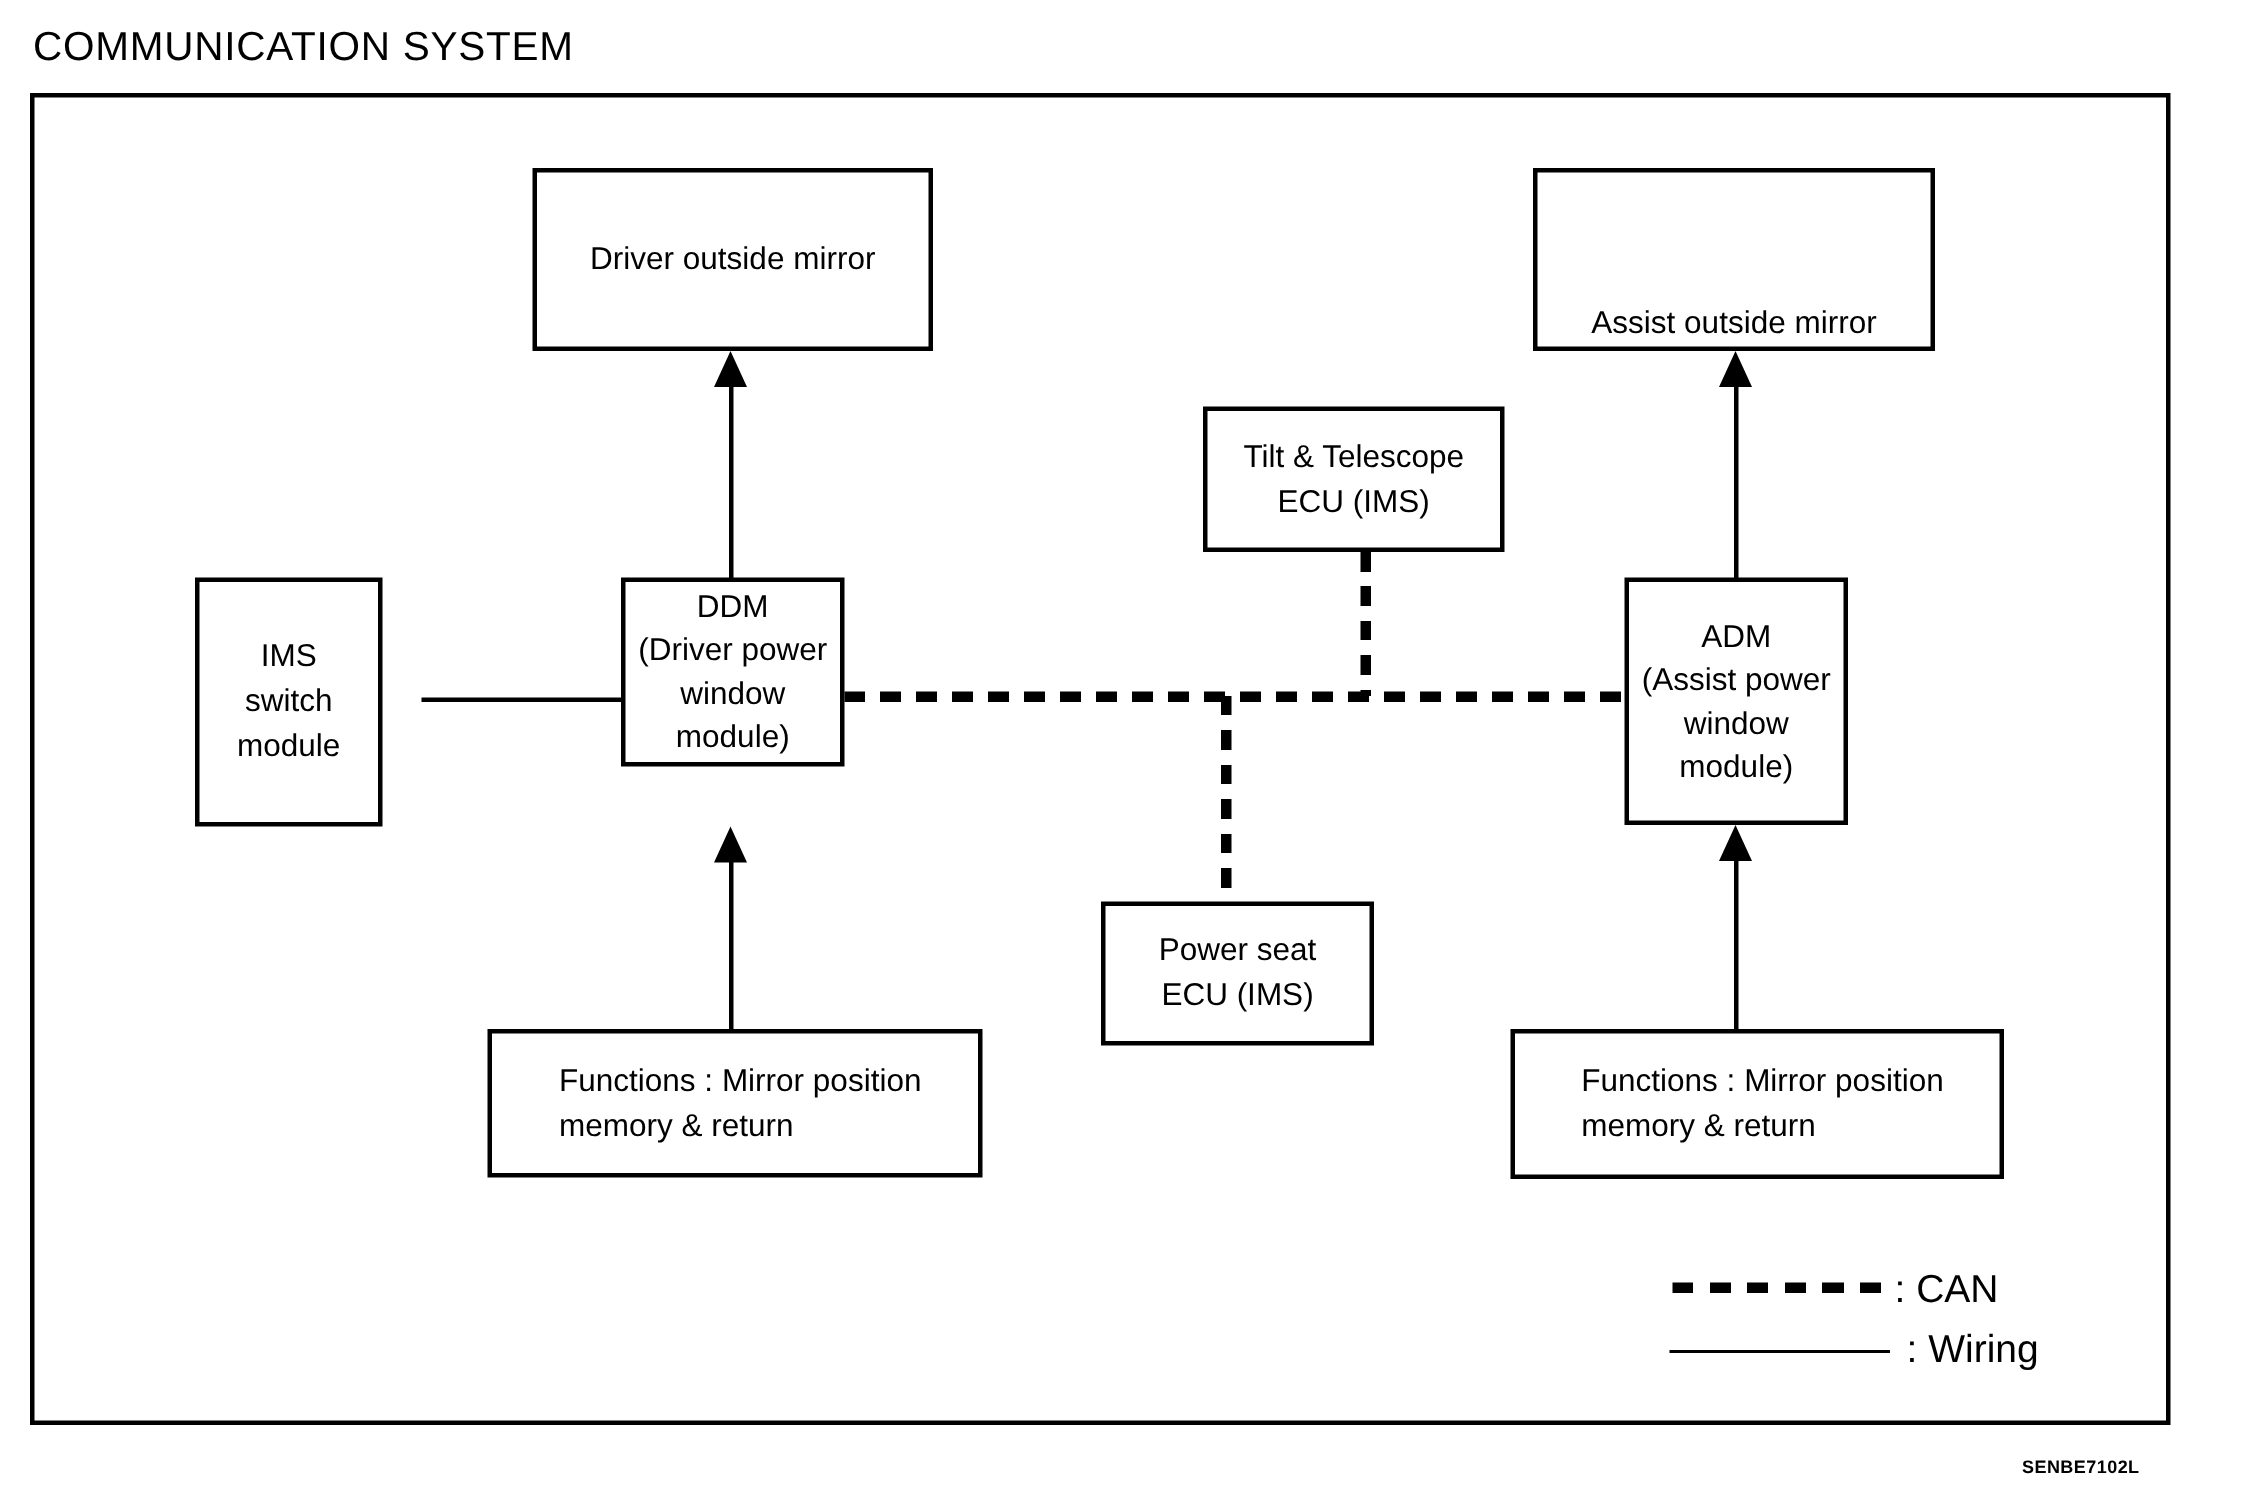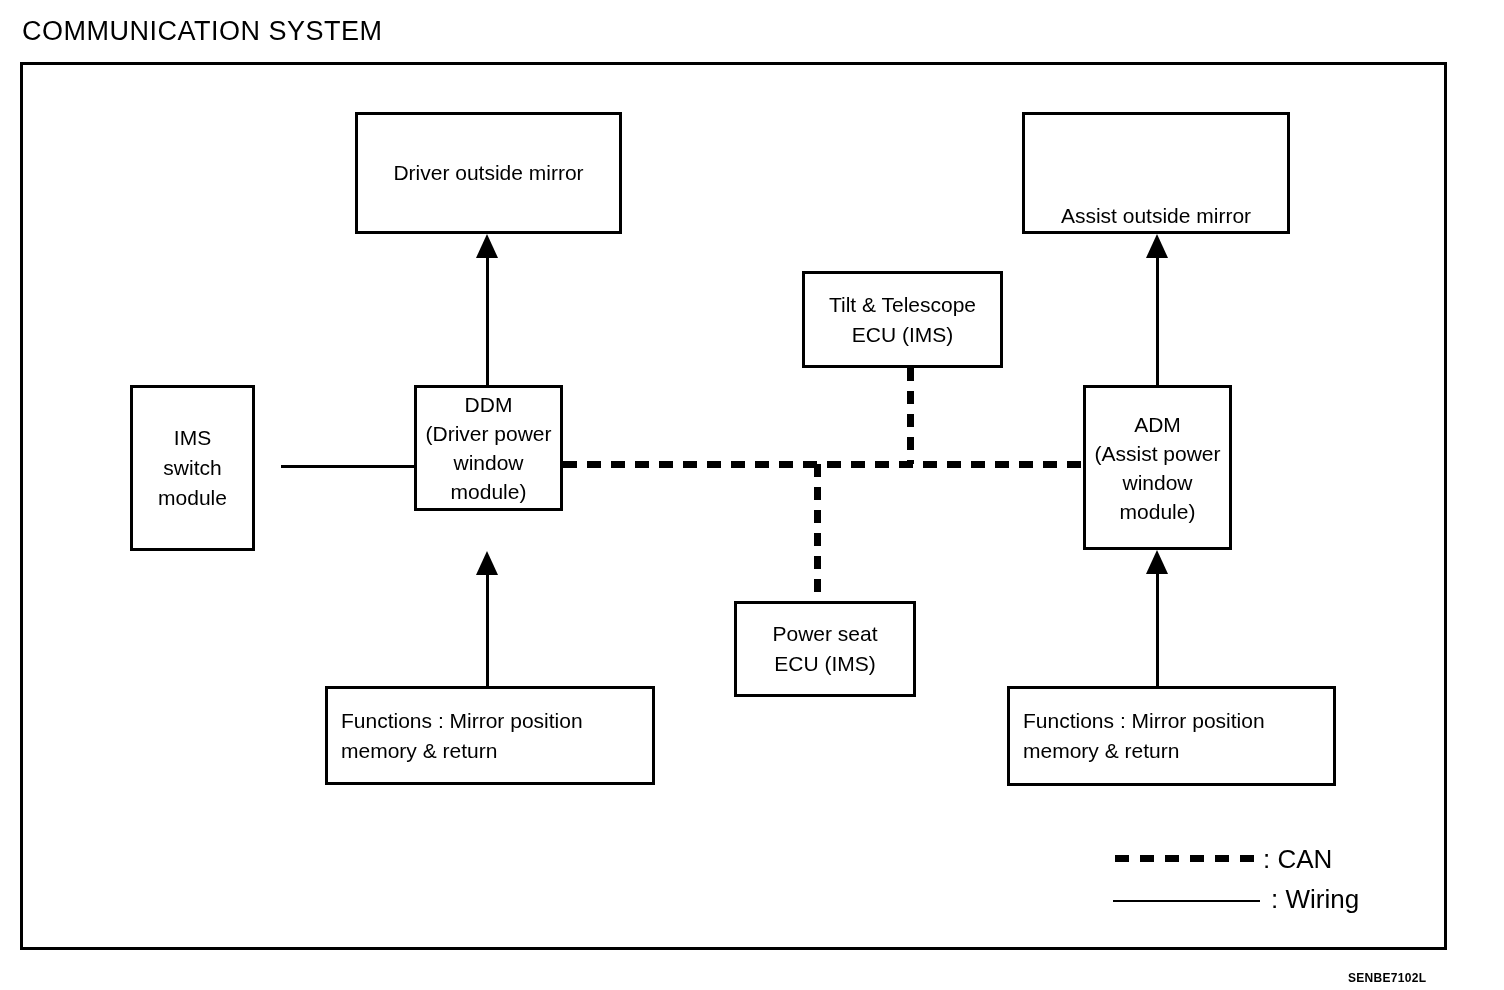--- a/index.html
+++ b/index.html
@@ -33,21 +33,21 @@
     border: 3px solid var(--ink);
     background: var(--bg);
     display: flex;
     align-items: center;
     justify-content: center;
     font-size: 21px;
     line-height: 30px;
     text-align: center;
   }
   .node-label { white-space: pre-line; }
-  .node.align-left { justify-content: flex-start; text-align: left; padding-left: 13px; padding-right: 6px; }
+  .node.align-left { justify-content: center; text-align: left; padding-left: 13px; padding-right: 6px; }
 
   
   .n-driver-mirror   { left: 355px;  top: 112px; width: 267px; height: 122px; }
   .n-assist-mirror   { left: 1022px; top: 112px; width: 268px; height: 122px; align-items: flex-end; }
   .n-tilt-telescope  { left: 802px;  top: 271px; width: 201px; height: 97px;  }
   .n-ims-switch      { left: 130px;  top: 385px; width: 125px; height: 166px; }
   .n-ddm             { left: 414px;  top: 385px; width: 149px; height: 126px; line-height: 29px; }
   .n-adm             { left: 1083px; top: 385px; width: 149px; height: 165px; line-height: 29px; }
   .n-power-seat      { left: 722px;  top: 601px; width: 182px; height: 96px; margin-left: 12px;  }
   .n-functions-left  { left: 325px;  top: 686px; width: 330px; height: 99px;  }

